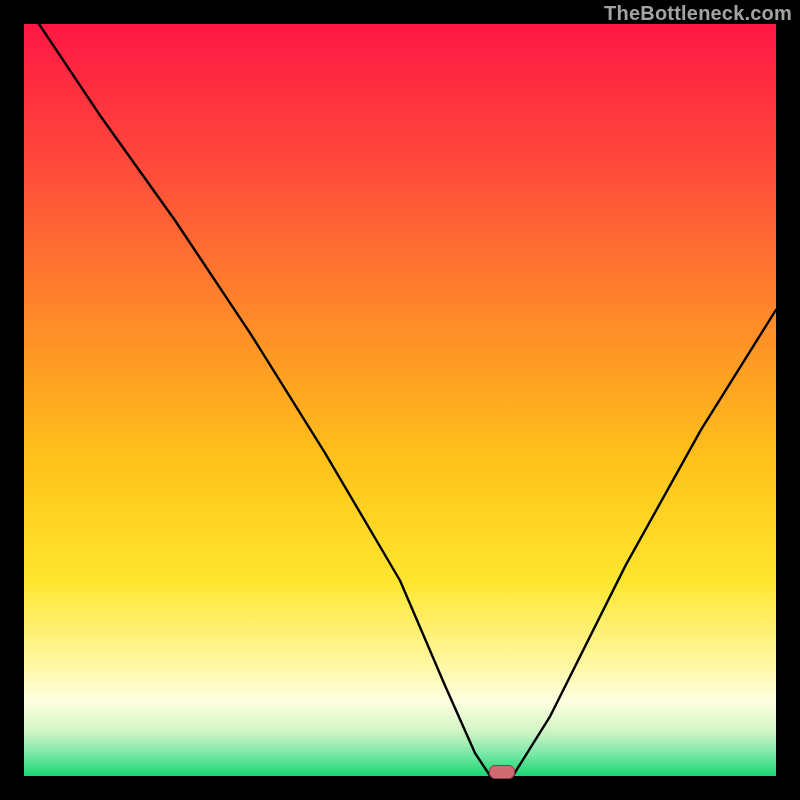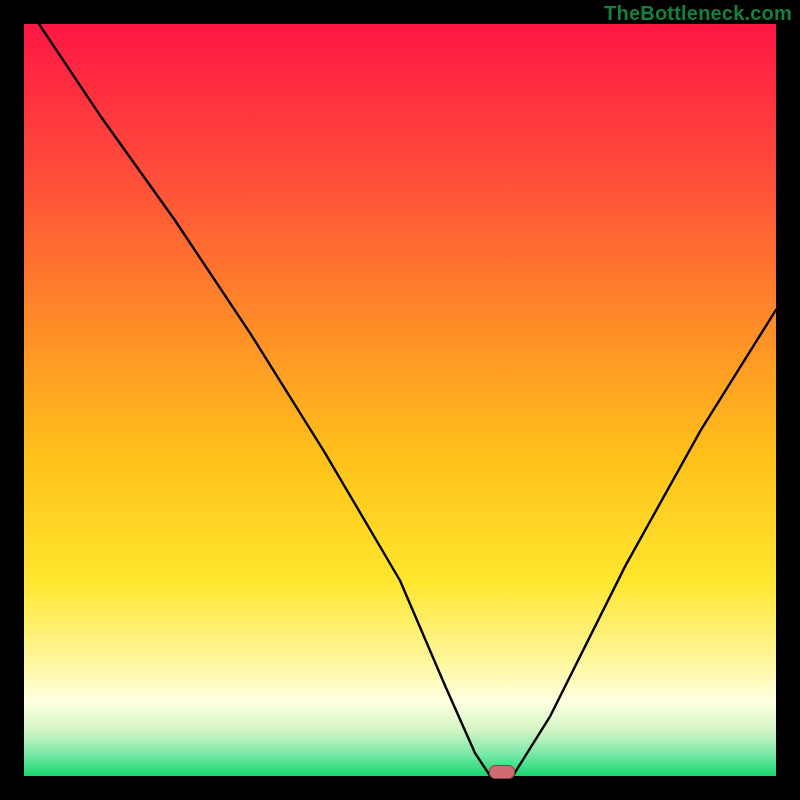--- a/index.html
+++ b/index.html
@@ -27,21 +27,21 @@
   }
   .plot svg {
     display: block;
     width: 752px;
     height: 752px;
   }
   .watermark {
     position: absolute;
     top: 2px;
     right: 8px;
-    color: #15803d;
+    color: #a3a3a3;
     font-size: 20px;
     font-weight: 600;
     letter-spacing: 0.2px;
     user-select: none;
   }
   .marker {
     position: absolute;
     width: 24px;
     height: 12px;
     border-radius: 6px;

